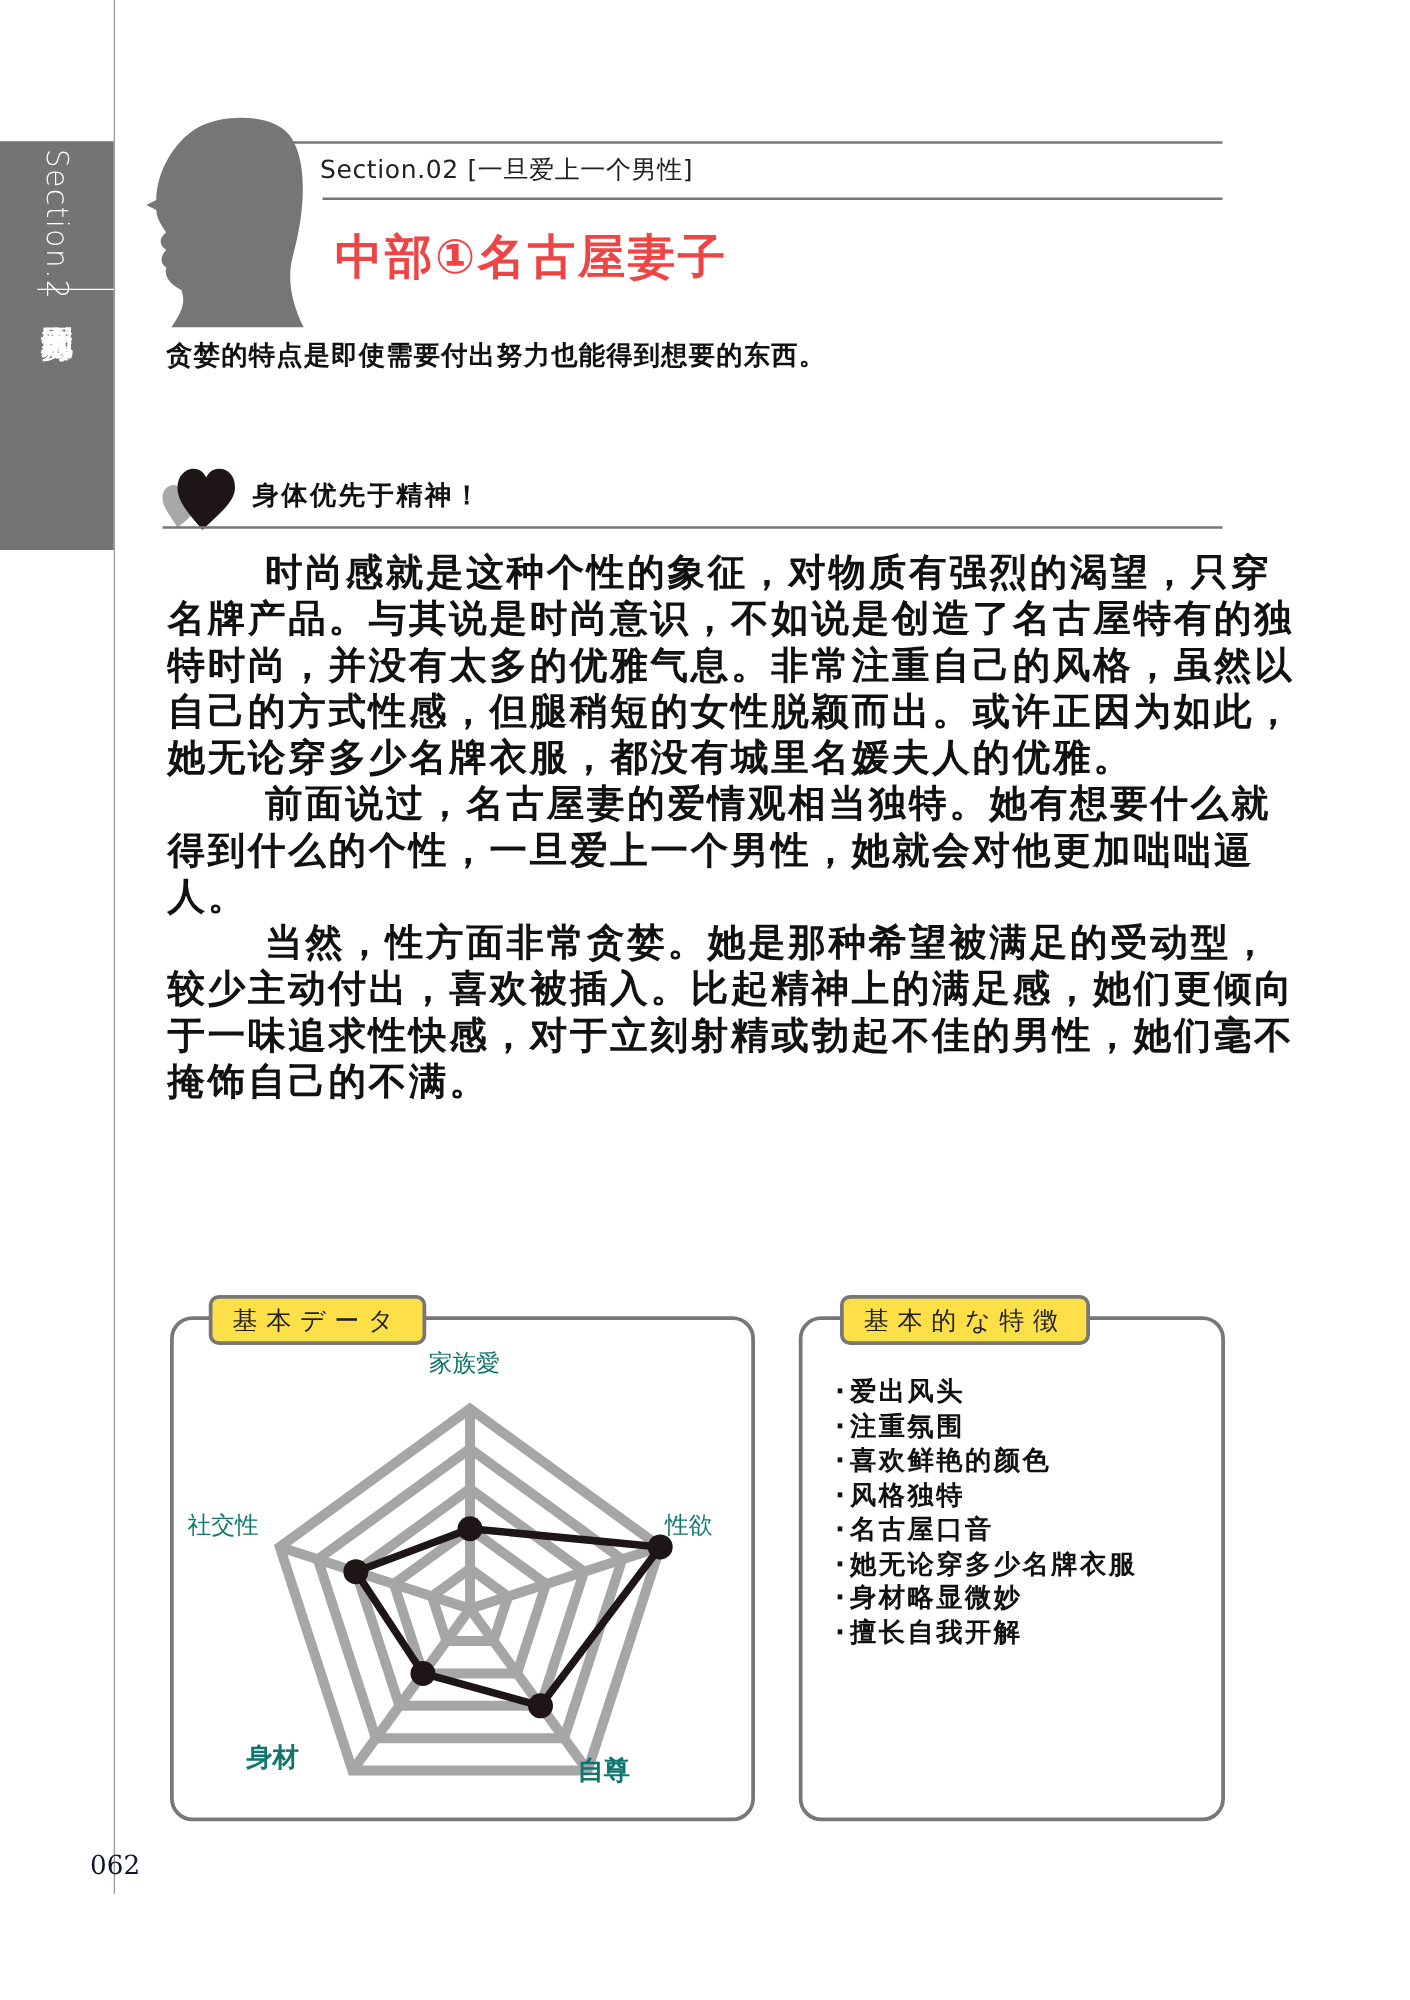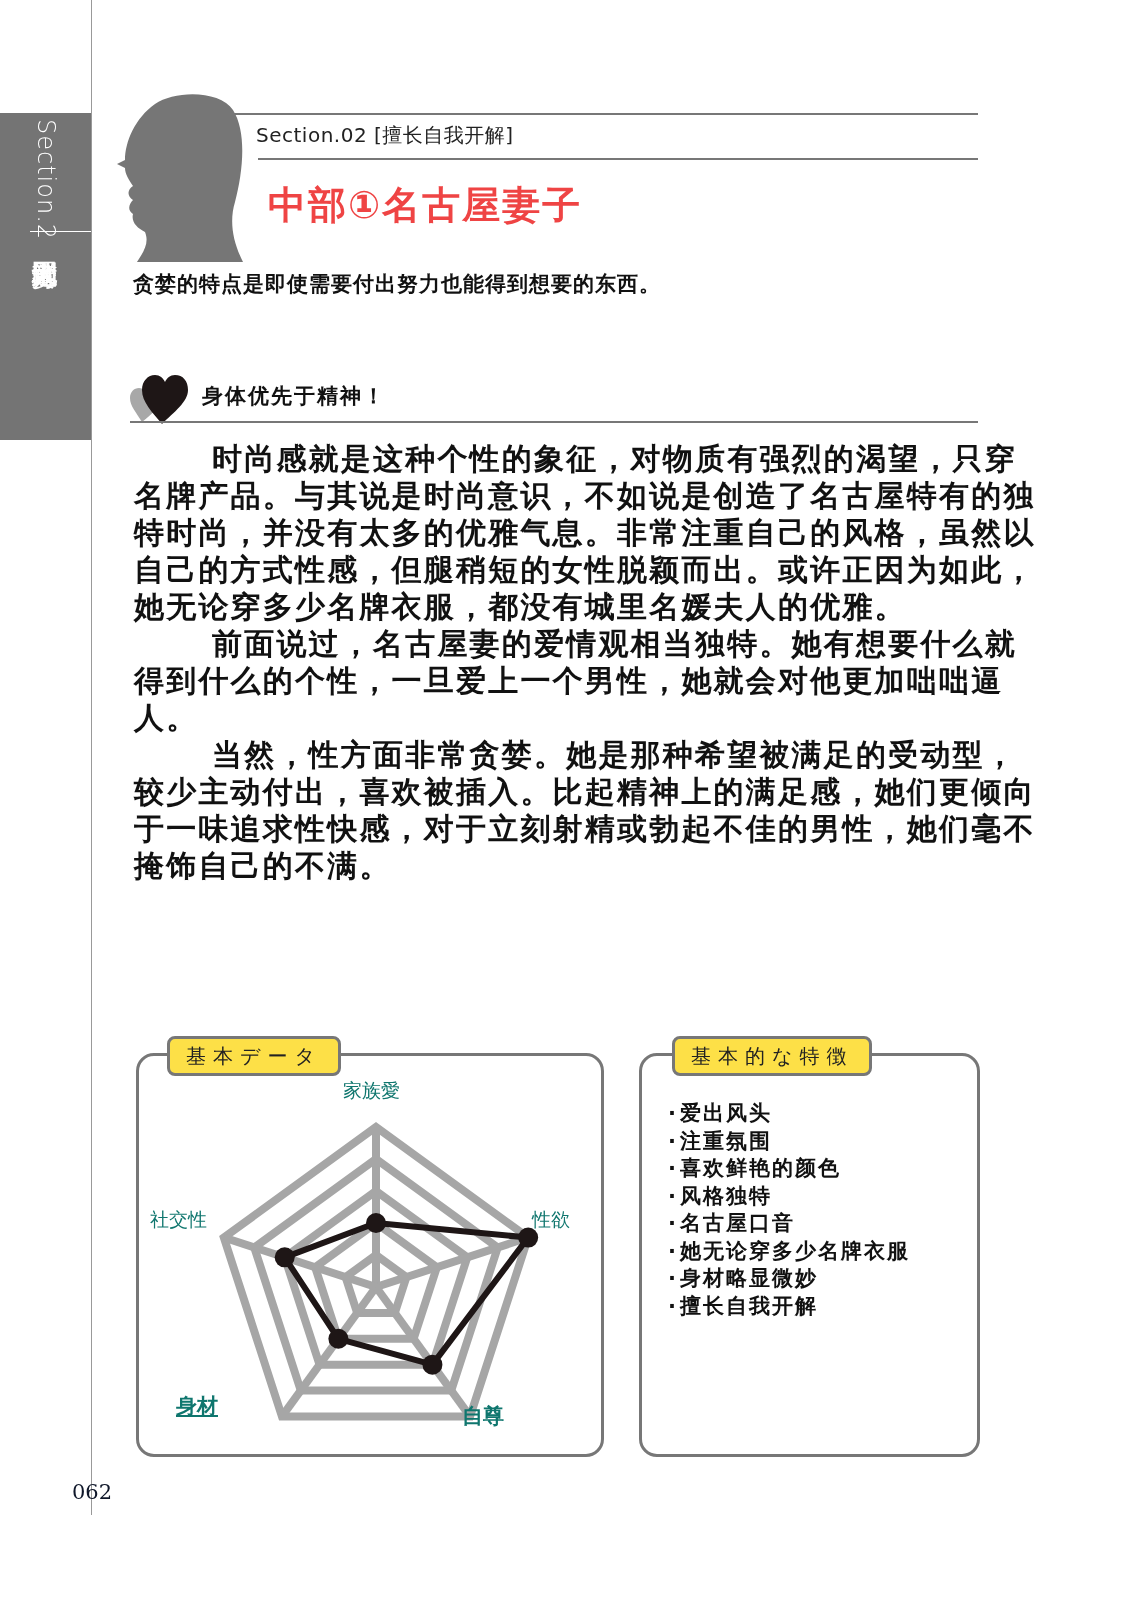--- a/index.html
+++ b/index.html
@@ -69,21 +69,21 @@
   <span class="vtext sec">Section.2</span>
   <div class="sep"></div>
   <span class="vtext jp">地方別人妻図鑑</span>
 </div>
 
 <svg class="silhouette" viewBox="0 0 140 170">
   <path d="M40 12 C60 -2 105 -2 118 18 C132 40 128 80 120 110 C114 130 118 150 128 170 L22 170 C30 158 34 150 30 140 C22 136 16 130 18 122 C12 118 14 112 18 108 C12 104 12 98 18 94 C14 88 10 82 10 76 L2 72 L10 68 C10 50 20 26 40 12 Z" fill="#767676"></path>
 </svg>
 
 <div class="hr" style="left:230px; top:113px; width:748px;"></div>
-<div class="section-label">Section.02 [擅长自我开解]</div>
+<div class="section-label">Section.02 [一旦爱上一个男性]</div>
 <div class="hr" style="left:258px; top:158px; width:720px;"></div>
 <div class="page-title">中部①名古屋妻子</div>
 <div class="lead">贪婪的特点是即使需要付出努力也能得到想要的东西。</div>
 
 <svg class="hearts" viewBox="0 0 64 52">
   <path d="M14 50 C8 40 2 34 2 26 C2 20 6 16 11 16 C15 16 17 19 18 21 C19 19 21 16 25 16 C30 16 33 20 33 26 C33 34 24 42 14 50 Z" fill="#a8a8a8"></path>
   <path d="M34 52 C24 40 14 30 14 18 C14 9 20 3 27 3 C32 3 35 6 37 10 C39 6 42 3 47 3 C55 3 60 9 60 18 C60 30 46 40 34 52 Z" fill="#1e1616"></path>
 </svg>
 <div class="sub-heading">身体优先于精神！</div>
 <div class="sub-rule"></div>
@@ -112,21 +112,21 @@
     <polygon points="240,153 392.1690426072246,167.5572809000084 296.42738422007744,294.665631459995 202.38174385328173,268.77708763999664 148.69857443566525,187.33436854000507" fill="none" stroke="#1e1616" stroke-width="6" stroke-linejoin="round"></polygon>
     <circle cx="240" cy="153" r="10" fill="#1e1616"></circle>
     <circle cx="392.1690426072246" cy="167.5572809000084" r="10" fill="#1e1616"></circle>
     <circle cx="296.42738422007744" cy="294.665631459995" r="10" fill="#1e1616"></circle>
     <circle cx="202.38174385328173" cy="268.77708763999664" r="10" fill="#1e1616"></circle>
     <circle cx="148.69857443566525" cy="187.33436854000507" r="10" fill="#1e1616"></circle>
   </svg>
 <div class="radar-label" style="left:343px; top:1078px;">家族愛</div>
 <div class="radar-label" style="left:532px; top:1207px;">性欲</div>
 <div class="radar-label bold" style="left:462px; top:1402px;">自尊</div>
-<div class="radar-label bold" style="left:176px; top:1392px;text-decoration:underline;">身材</div>
+<div class="radar-label bold" style="left:197px; top:1392px;">身材</div>
 <div class="radar-label" style="left:150px; top:1207px;">社交性</div>
 
 <div class="panel panel-right">
   <div class="panel-tag">基本的な特徴</div>
 </div>
 <ul class="traits">
   <li>爱出风头</li>
   <li>注重氛围</li>
   <li>喜欢鲜艳的颜色</li>
   <li>风格独特</li>

